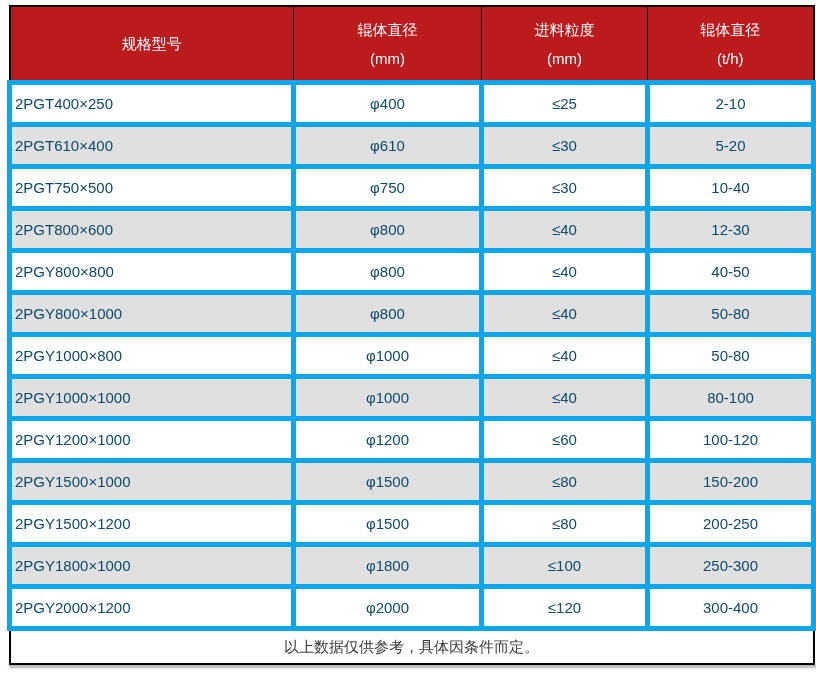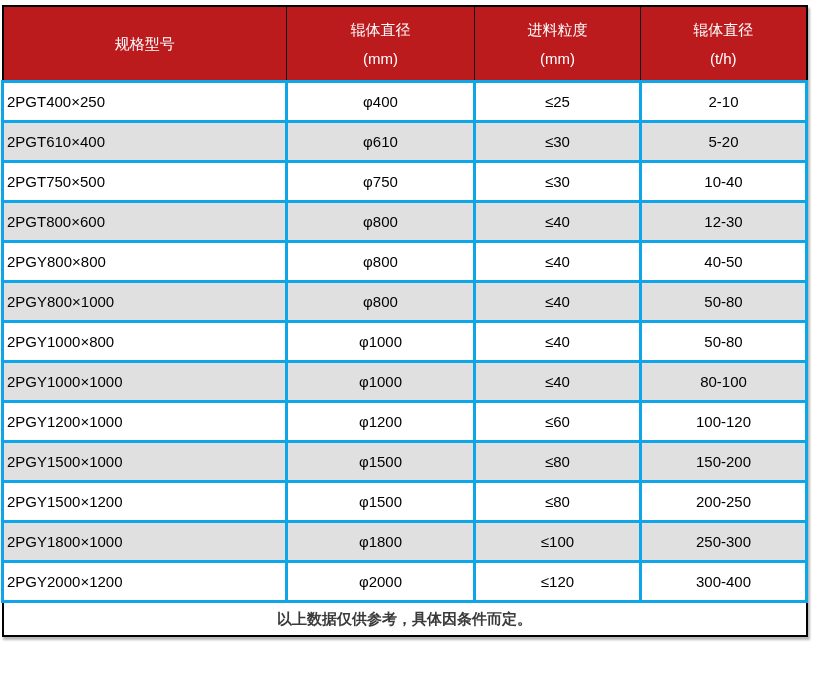--- a/index.html
+++ b/index.html
@@ -5,21 +5,21 @@
   html, body {
     margin: 0;
     padding: 0;
     background: #ffffff;
     width: 816px;
     height: 689px;
     font-family: "Liberation Sans", "DejaVu Sans", sans-serif;
   }
   .table-wrap {
     position: absolute;
-    left: 1px;
+    left: 7px;
     top: 5px;
   }
   table.spec-table {
     border-collapse: collapse;
     width: 804px;
     table-layout: fixed;
     border: 2px solid #000000;
     box-shadow: 2px 3px 2px rgba(0,0,0,0.28);
     background: #ffffff;
   }
@@ -39,24 +39,24 @@
     text-align: center;
     padding: 0;
   }
   .th-label, .th-unit {
     line-height: 29px;
     display: block;
   }
   .th-unit:empty { display: none; }
 
   tbody td {
-    border: 3px solid #0ea5e9;
+    border: 5px solid #0ea5e9;
     height: 37px;
     font-size: 15px;
-    color: #000000;
+    color: #0c4a6e;
     text-align: center;
     vertical-align: middle;
     padding: 0;
     background: #ffffff;
   }
   tbody td.cell-model {
     text-align: left;
     padding-left: 3px;
   }
   tbody tr:nth-child(even) td {
@@ -64,21 +64,20 @@
   }
 
   tfoot td {
     border: 1px solid #1f1f1f;
     height: 30px;
     font-size: 15px;
     color: #3a3a3a;
     text-align: center;
     vertical-align: middle;
     background: #ffffff;
-    font-weight: bold;
   }
 </style>
 </head>
 <body>
 
 <div class="table-wrap">
   <table class="spec-table">
     <colgroup>
       <col class="c-model">
       <col class="c-diam">

